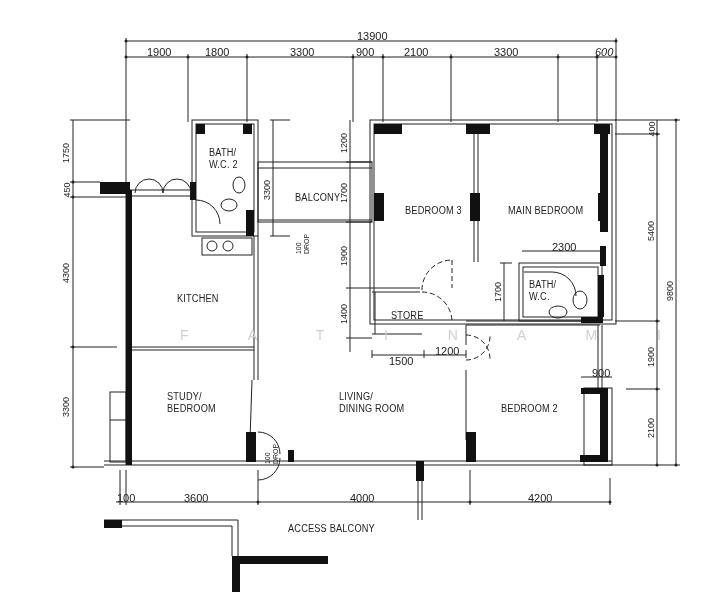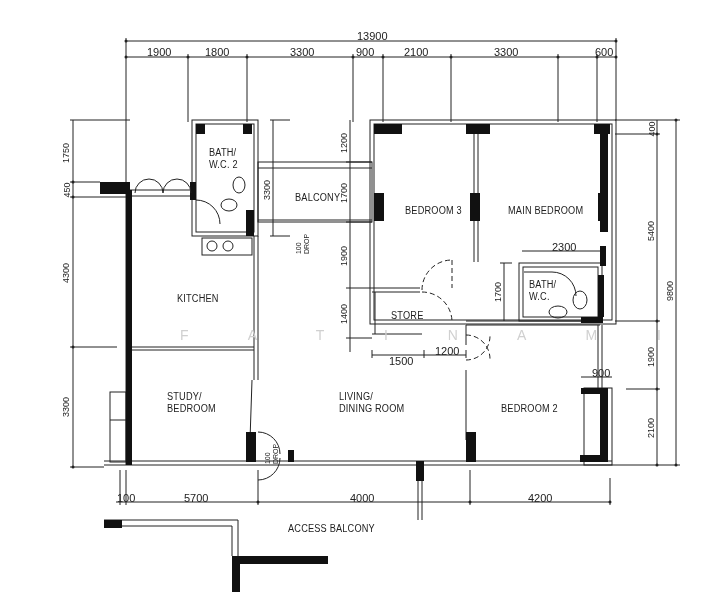--- a/index.html
+++ b/index.html
@@ -242,21 +242,21 @@
 <div class="dimv small" style="left:262px;top:446px;white-space:pre;">100
 DROP</div>
 
 <div class="dim" style="left:357px;top:31px;">13900</div>
 <div class="dim" style="left:147px;top:47px;">1900</div>
 <div class="dim" style="left:205px;top:47px;">1800</div>
 <div class="dim" style="left:290px;top:47px;">3300</div>
 <div class="dim" style="left:356px;top:47px;">900</div>
 <div class="dim" style="left:404px;top:47px;">2100</div>
 <div class="dim" style="left:494px;top:47px;">3300</div>
-<div class="dim" style="left:595px;top:47px;">600</div>
+<div class="dim" style="left:595px;top:47px;font-style:italic;">600</div>
 
 <div class="dimv" style="left:56px;top:148px;">1750</div>
 <div class="dimv" style="left:59px;top:185px;">450</div>
 <div class="dimv" style="left:56px;top:268px;">4300</div>
 <div class="dimv" style="left:56px;top:402px;">3300</div>
 
 <div class="dimv" style="left:644px;top:124px;">400</div>
 <div class="dimv" style="left:641px;top:226px;">5400</div>
 <div class="dimv" style="left:641px;top:352px;">1900</div>
 <div class="dimv" style="left:641px;top:423px;">2100</div>
@@ -267,15 +267,15 @@
 <div class="dimv" style="left:334px;top:251px;">1900</div>
 <div class="dimv" style="left:334px;top:309px;">1400</div>
 <div class="dimv" style="left:257px;top:185px;">3300</div>
 <div class="dim" style="left:389px;top:356px;">1500</div>
 <div class="dim" style="left:435px;top:346px;">1200</div>
 <div class="dim" style="left:552px;top:242px;">2300</div>
 <div class="dimv" style="left:488px;top:287px;">1700</div>
 <div class="dim" style="left:592px;top:368px;">900</div>
 
 <div class="dim" style="left:117px;top:493px;">100</div>
-<div class="dim" style="left:184px;top:493px;">5700</div>
+<div class="dim" style="left:184px;top:493px;">3600</div>
 <div class="dim" style="left:350px;top:493px;">4000</div>
 <div class="dim" style="left:528px;top:493px;">4200</div>
 
 </body></html>

